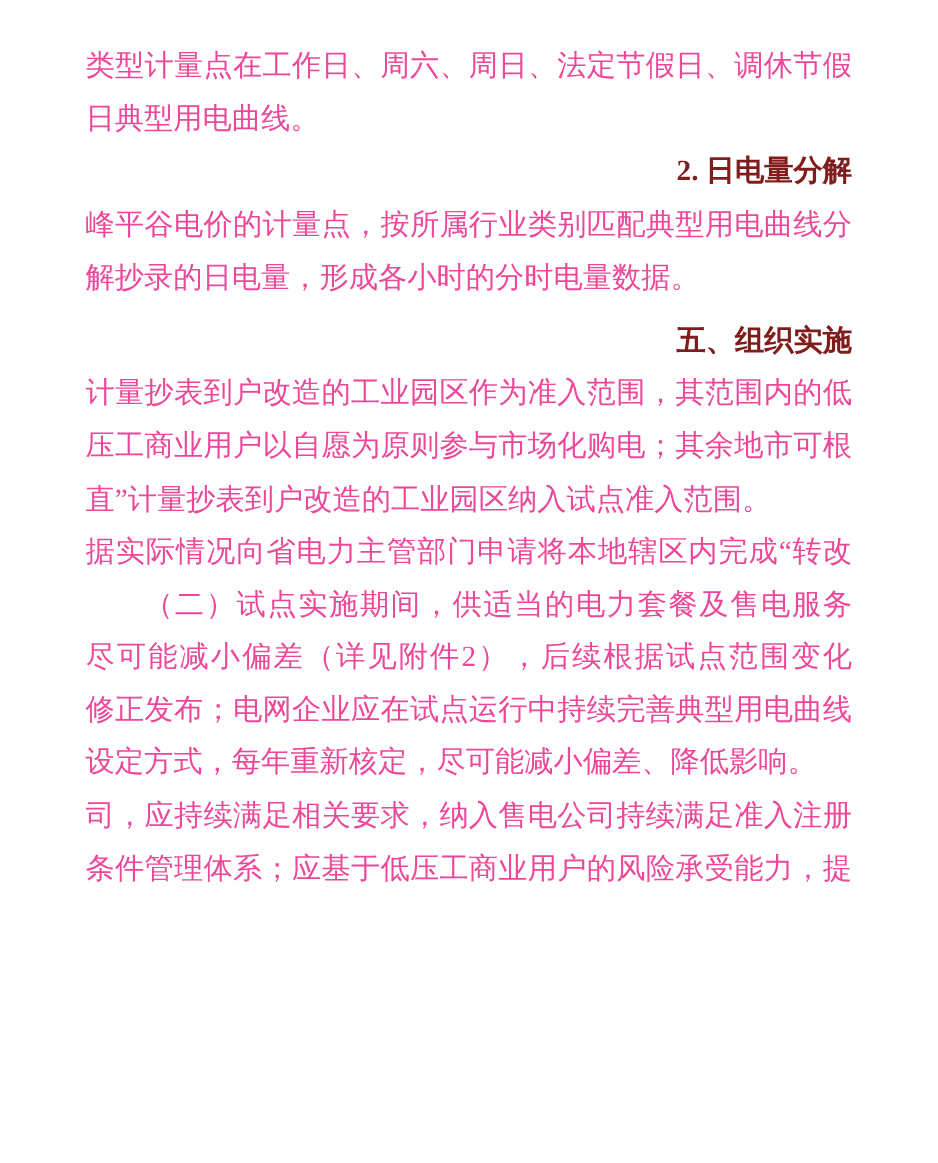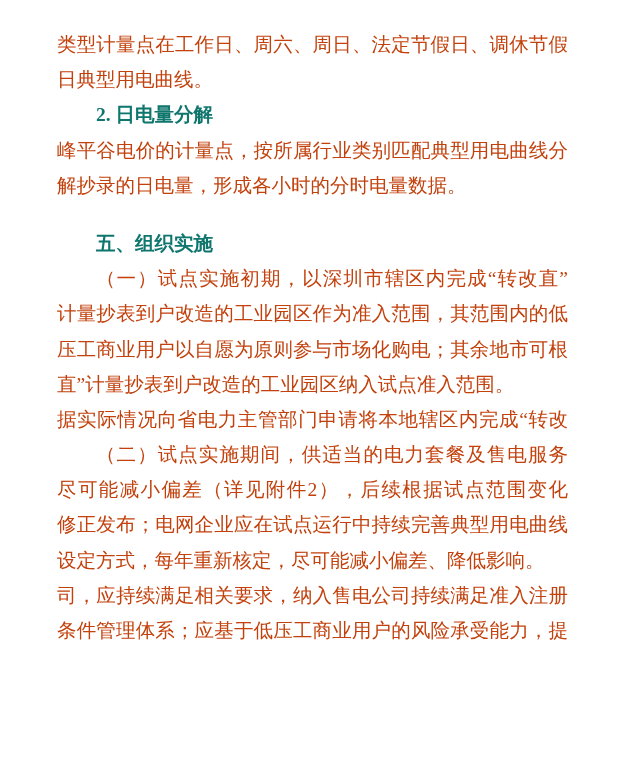--- a/index.html
+++ b/index.html
@@ -19,38 +19,39 @@
     height: 775px;
     padding: 27px 57px 0 57px;
     background: #ffffff;
     color: #111111;
   }
   .line {
     font-size: 19.5px;
     line-height: 35.2px;
     height: 35.2px;
     white-space: nowrap;
-    color: #c2410c;
+    color: #ec4899;
   }
   .line.justify {
     white-space: normal;
     text-align: justify;
     text-align-last: justify;
     text-justify: inter-character;
     overflow: hidden;
   }
   .line.indent {
     padding-left: 39px;
   }
   .heading-block .line {
     font-weight: bold;
-    color: #0f766e;
+    color: #7f1d1d;
+    text-align: right;
   }
   .heading-block.pre-space {
-    margin-top: 23px;
+    margin-top: 7px;
   }
   .paragraph-block, .heading-block {
     margin: 0;
   }
 </style>
 </head>
 <body>
 
 <div class="page">
     <div class="paragraph-block">
@@ -61,21 +62,20 @@
       <div class="line indent">2. 日电量分解</div>
     </div>
     <div class="paragraph-block">
       <div class="line justify">峰平谷电价的计量点，按所属行业类别匹配典型用电曲线分</div>
       <div class="line">解抄录的日电量，形成各小时的分时电量数据。</div>
     </div>
     <div class="heading-block pre-space">
       <div class="line indent">五、组织实施</div>
     </div>
     <div class="paragraph-block">
-      <div class="line indent justify">（一）试点实施初期，以深圳市辖区内完成“转改直”</div>
       <div class="line justify">计量抄表到户改造的工业园区作为准入范围，其范围内的低</div>
       <div class="line justify">压工商业用户以自愿为原则参与市场化购电；其余地市可根</div>
       <div class="line">直”计量抄表到户改造的工业园区纳入试点准入范围。</div>
       <div class="line justify">据实际情况向省电力主管部门申请将本地辖区内完成“转改</div>
     </div>
     <div class="paragraph-block">
       <div class="line indent justify">（二）试点实施期间，供适当的电力套餐及售电服务</div>
       <div class="line justify">尽可能减小偏差（详见附件2），后续根据试点范围变化</div>
       <div class="line justify">修正发布；电网企业应在试点运行中持续完善典型用电曲线</div>
       <div class="line">设定方式，每年重新核定，尽可能减小偏差、降低影响。</div>

